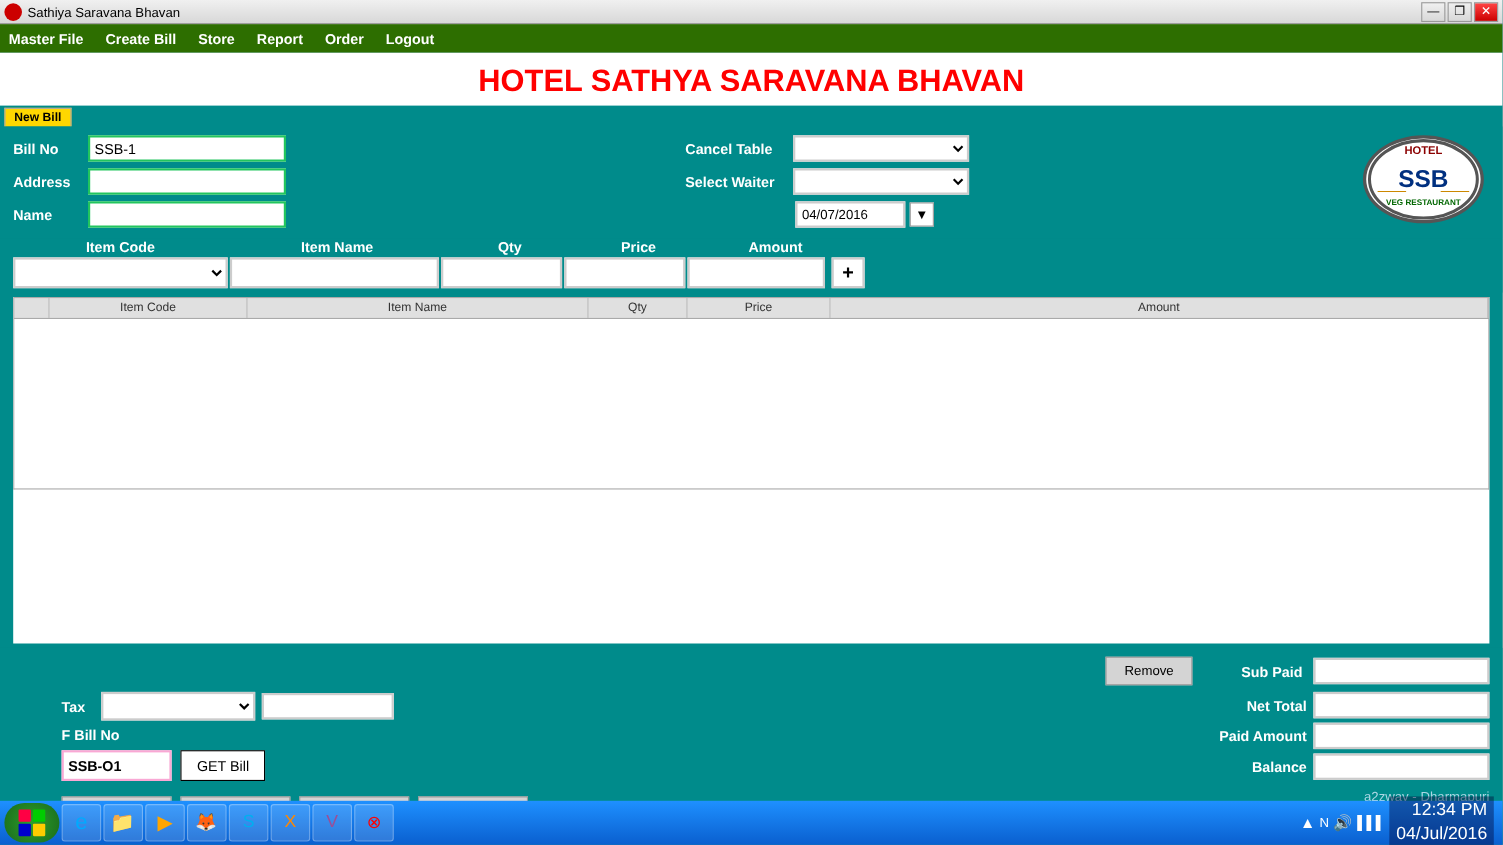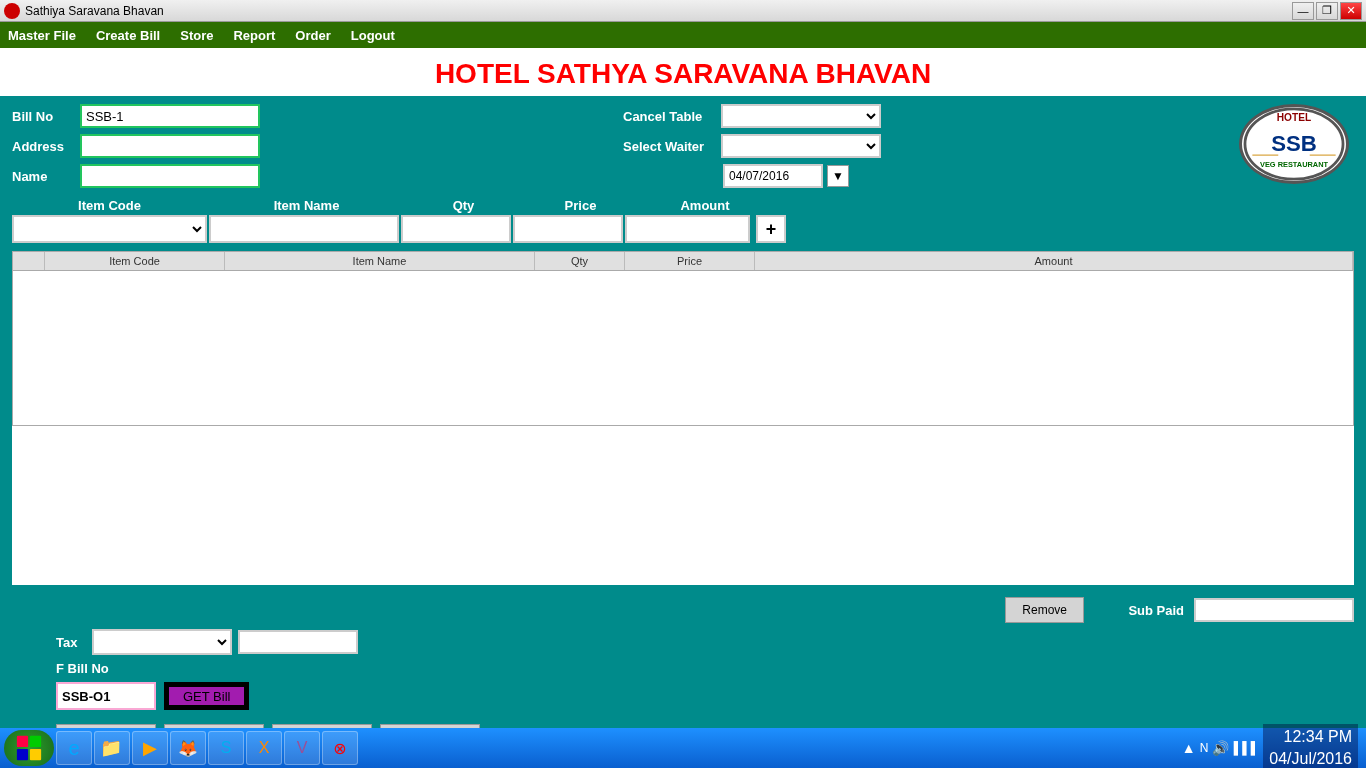--- a/index.html
+++ b/index.html
@@ -128,21 +128,21 @@
 
     #remove-btn { height: 26px; background: #d4d4d4; border: 1px solid #999; padding: 0 16px; cursor: pointer; font-size: 12px; }
     #tax-row { display: flex; align-items: center; gap: 6px; }
     #tax-label { color: white; font-weight: bold; font-size: 13px; min-width: 30px; }
     #tax-select { height: 26px; border: 2px solid #ccc; background: white; font-size: 12px; width: 140px; }
     #tax-extra-input { height: 24px; border: 2px solid #ccc; background: white; width: 120px; }
 
     #fbill-row { display: flex; align-items: center; gap: 6px; }
     #fbill-label { color: white; font-weight: bold; font-size: 13px; }
     #fbill-input { height: 28px; border: 2px solid #f9a8d4; background: white; padding: 0 4px; font-size: 13px; font-weight: bold; width: 100px; }
-    #getbill-btn { height: 28px; background: #a21caf; border: 5px solid #000000; padding: 0 14px; cursor: pointer; font-size: 13px; }
+    #getbill-btn { height: 28px; background: #ffffff; border: 1px solid #000000; padding: 0 14px; cursor: pointer; font-size: 13px; }
 
     #action-btns { display: flex; gap: 8px; margin-top: 8px; }
     .action-btn { height: 36px; background: #d4d4d4; border: 1px solid #999; padding: 0 20px; cursor: pointer; font-size: 14px; font-weight: bold; min-width: 100px; }
 
     #credit-label { color: #add8e6; font-size: 12px; text-decoration: underline; text-align: right; margin-top: 4px; cursor: pointer; }
 
     
     #taskbar { background: linear-gradient(to bottom, #1e90ff, #0a5fcf); height: 40px; display: flex; align-items: center; padding: 0 4px; gap: 2px; position: absolute; bottom: 0; width: 1366px; }
     #start-btn { width: 50px; height: 36px; background: radial-gradient(circle, #2d9e2d, #1a6b1a); border-radius: 18px; display: flex; align-items: center; justify-content: center; cursor: pointer; }
     #start-btn svg { width: 28px; height: 28px; }
@@ -174,20 +174,23 @@
   <span>Order</span>
   <span>Logout</span>
 </div>
 
 <div id="app-container">
 
   <div id="app-header">
     <h1>HOTEL SATHYA SARAVANA BHAVAN</h1>
   </div>
 
+  <div id="tab-bar">
+    <div id="new-bill-tab">New Bill</div>
+  </div>
 
   <div id="form-area">
 
     <div id="form-left">
       <div class="form-row">
         <span class="form-label">Bill No</span>
         <input class="form-input form-input-wide" type="text" value="SSB-1" style="">
       </div>
       <div class="form-row">
         <span class="form-label">Address</span>
@@ -289,20 +292,35 @@
           <button id="getbill-btn">GET Bill</button>
         </div>
         <div id="action-btns">
           <button class="action-btn">Save</button>
           <button class="action-btn">New</button>
           <button class="action-btn">RePrint</button>
           <button class="action-btn">Cancel</button>
         </div>
       </div>
 
+      <div id="bottom-right">
+        <div class="sub-total-row">
+          <span class="sub-label">Net Total</span>
+          <input class="result-input" type="text" style="">
+        </div>
+        <div class="sub-total-row">
+          <span class="sub-label">Paid Amount</span>
+          <input class="result-input" type="text" style="">
+        </div>
+        <div class="sub-total-row">
+          <span class="sub-label">Balance</span>
+          <input class="result-input" type="text" style="">
+        </div>
+        <div id="credit-label">a2zway - Dharmapuri</div>
+      </div>
     </div>
   </div>
 
 </div>
 
 <div id="taskbar">
   <div id="start-btn">
     <svg viewBox="0 0 30 30">
       <rect x="2" y="2" width="12" height="12" fill="#f04" rx="1"></rect>
       <rect x="16" y="2" width="12" height="12" fill="#0c0" rx="1"></rect>

